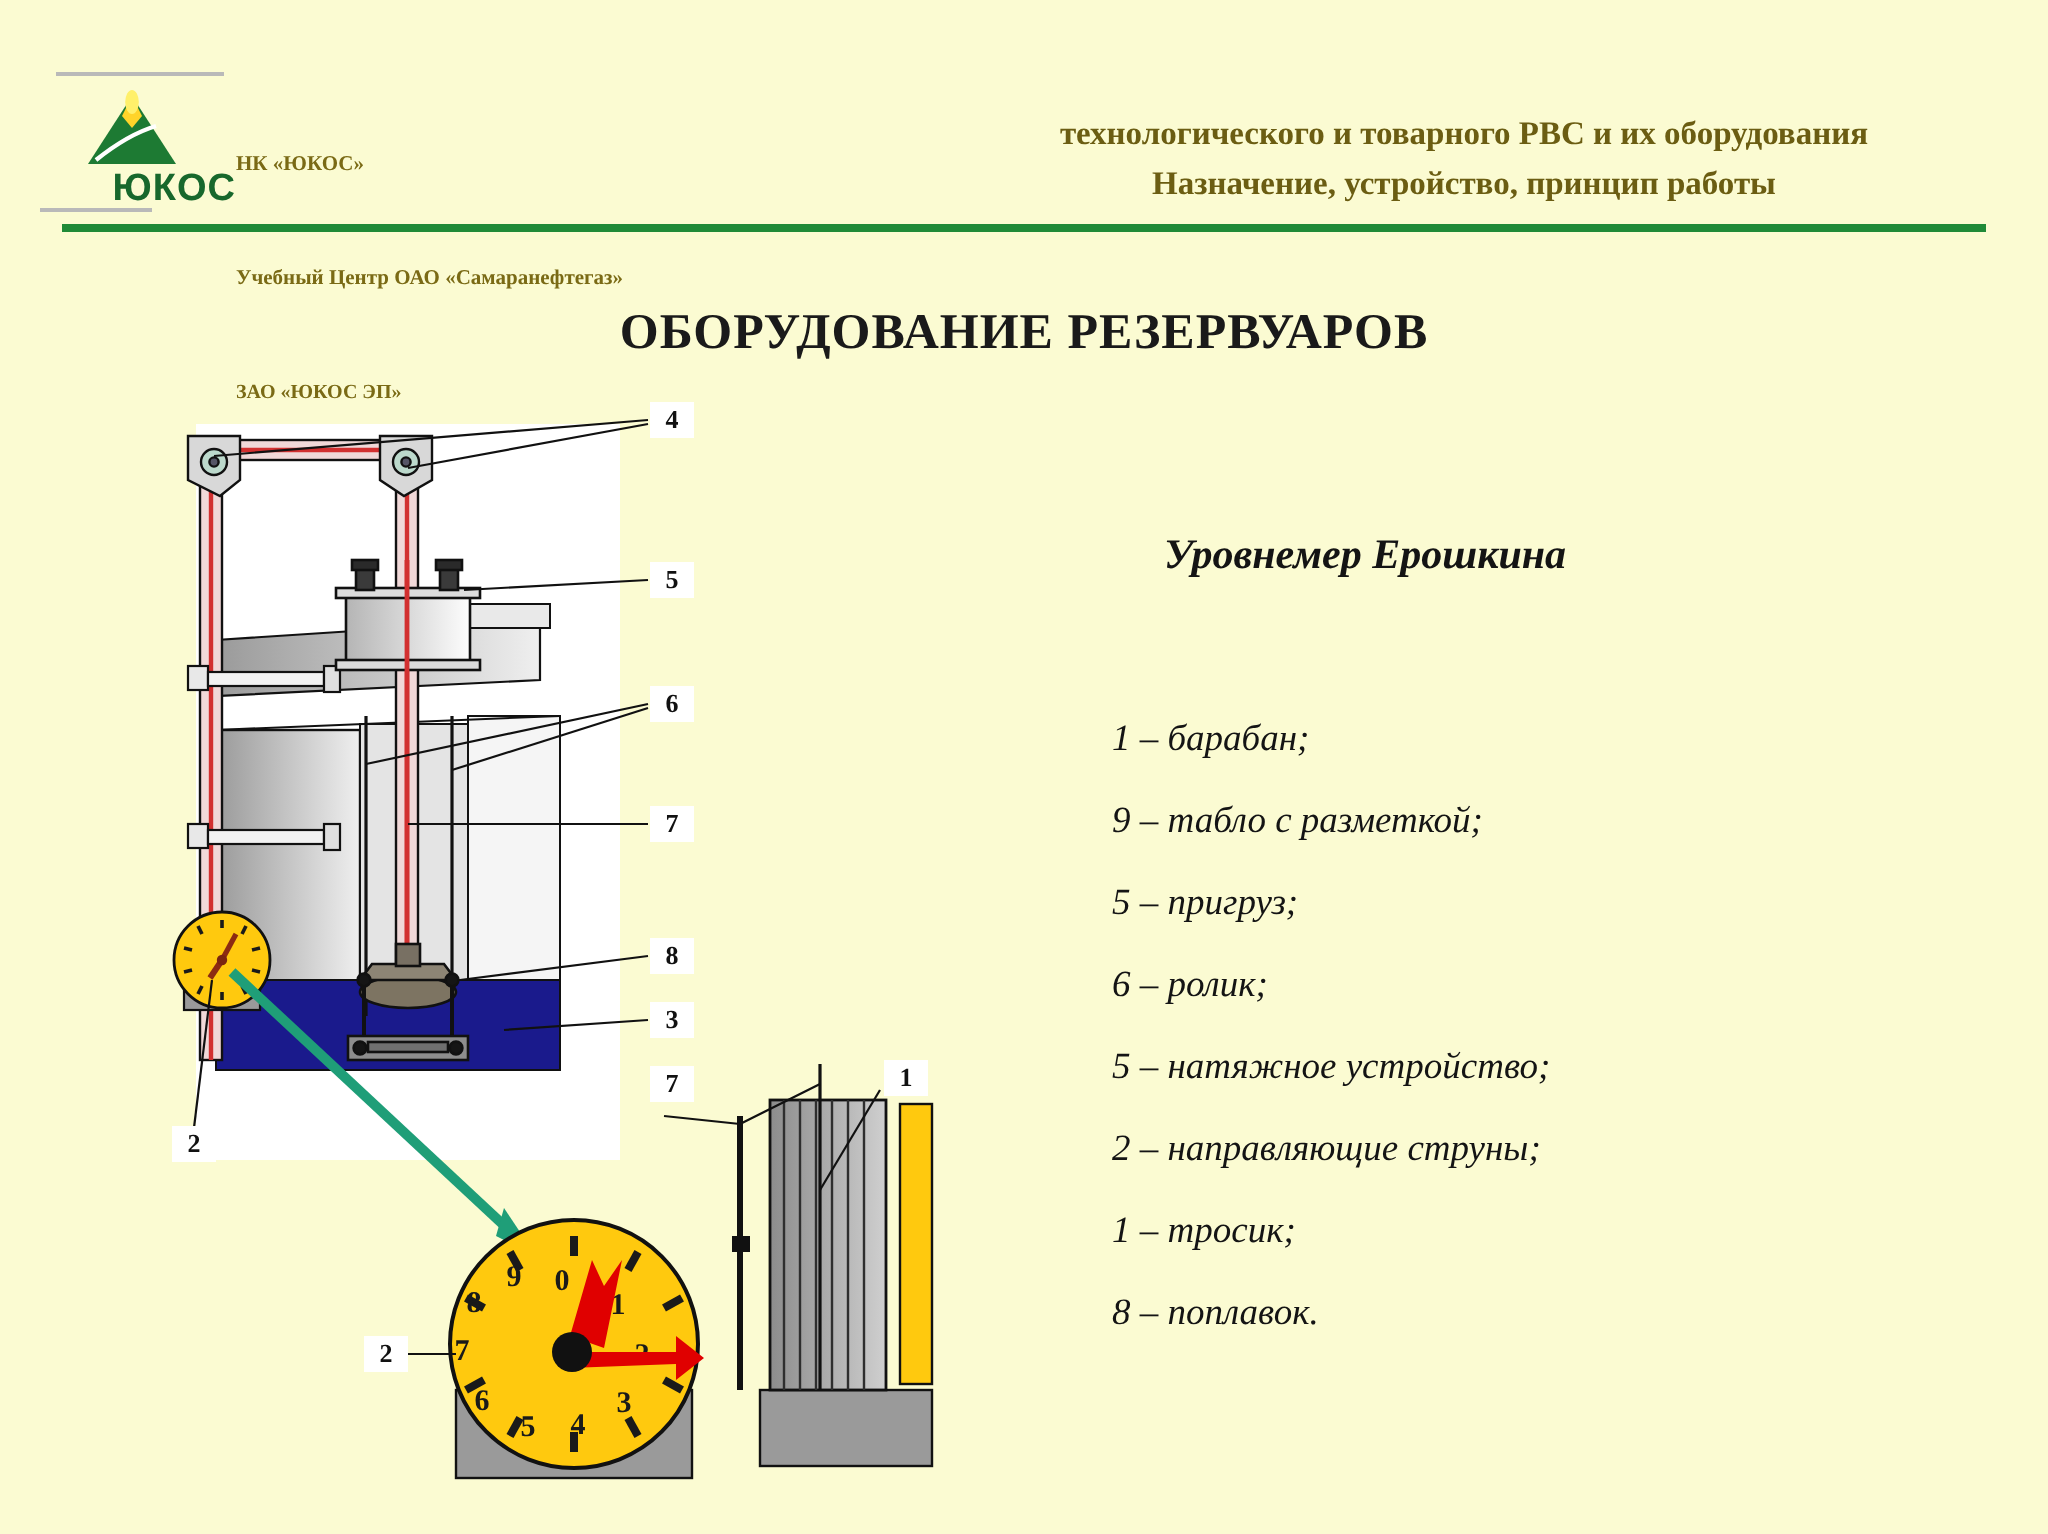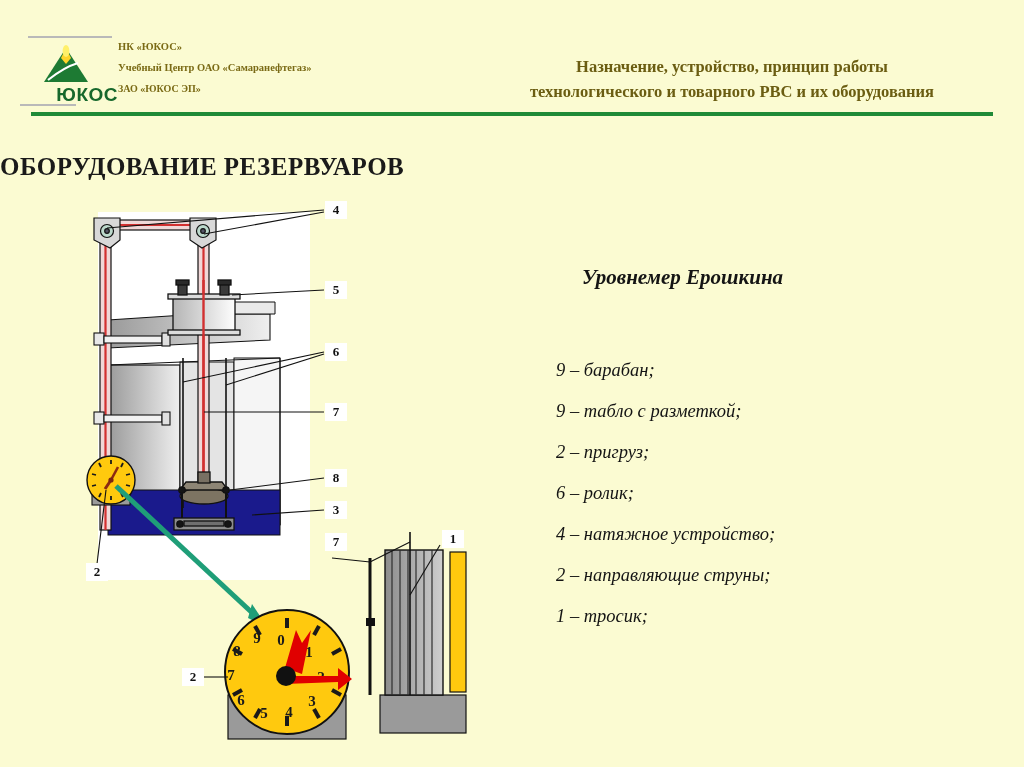--- a/index.html
+++ b/index.html
@@ -15,30 +15,30 @@
   
   .header{position:absolute;left:0;top:0;width:1024px;height:112px;}
   .logo-rule-top{position:absolute;left:28px;top:36px;width:84px;height:2px;background:#b9b9b9;}
   .logo-rule-bot{position:absolute;left:20px;top:104px;width:56px;height:2px;background:#b9b9b9;}
   .logo-mark{position:absolute;left:38px;top:42px;width:56px;height:44px;}
   .logo-word{position:absolute;left:26px;top:84px;width:92px;text-align:right;
     font-family:"Liberation Sans",sans-serif;font-weight:bold;font-size:19px;color:#17682c;letter-spacing:.5px;}
 
   .org{position:absolute;left:118px;top:36px;width:300px;color:#7a6a15;
     font-family:"Liberation Serif",serif;font-weight:bold;}
-  .org div{font-size:10.5px;line-height:21px;white-space:nowrap;}
+  .org div{font-size:10.5px;line-height:21px;white-space:nowrap;margin-top:36px;}
   .org div:nth-child(3){font-size:10px;}
 
   .htitle{position:absolute;left:440px;top:54px;width:584px;text-align:center;
     color:#6b5d12;font-weight:bold;font-size:16.5px;line-height:25px;}
 
   .green-rule{position:absolute;left:31px;top:112px;width:962px;height:4px;background:#1f8a37;}
 
   
-  .stitle{position:absolute;left:0;top:153px;width:1024px;text-align:left;
+  .stitle{position:absolute;left:0;top:153px;width:1024px;text-align:center;
     font-weight:bold;font-size:25px;color:#1a1a1a;letter-spacing:.5px;}
 
   
   .rtitle{position:absolute;left:560px;top:265px;width:420px;
     font-weight:bold;font-style:italic;font-size:21px;color:#141414;margin-left:22px;}
   .legend{position:absolute;left:556px;top:350px;width:430px;}
   .legend li{list-style:none;font-style:italic;font-size:18.5px;color:#141414;
     line-height:41px;white-space:nowrap;}
   .legend ul{margin:0;padding:0;}
 
@@ -67,38 +67,39 @@
     </div>
     <div class="logo-word">ЮКОС</div>
 
     <div class="org">
       <div>НК «ЮКОС»</div>
       <div>Учебный Центр ОАО «Самаранефтегаз»</div>
       <div>ЗАО «ЮКОС ЭП»</div>
     </div>
 
     <div class="htitle">
+      <div>технологического и товарного РВС и их оборудования</div>
       <div>Назначение, устройство, принцип работы</div>
-      <div>технологического и товарного РВС и их оборудования</div>
     </div>
   </div>
   <div class="green-rule"></div>
 
   <div class="stitle">ОБОРУДОВАНИЕ    РЕЗЕРВУАРОВ</div>
 
   <div class="rtitle">Уровнемер Ерошкина</div>
   <div class="legend">
     <ul>
-      <li>9 – барабан;</li>
+      <li>1 – барабан;</li>
       <li>9 – табло с разметкой;</li>
-      <li>2 – пригруз;</li>
+      <li>5 – пригруз;</li>
       <li>6 – ролик;</li>
-      <li>4 – натяжное устройство;</li>
+      <li>5 – натяжное устройство;</li>
       <li>2 – направляющие струны;</li>
       <li>1 – тросик;</li>
+      <li>8 – поплавок.</li>
     </ul>
   </div>
 
   <div class="diagram">
     <svg width="440" height="560" viewBox="0 0 440 560">
 
       <rect x="18" y="22" width="212" height="320" fill="#ffffff"></rect>
       <rect x="18" y="342" width="212" height="48" fill="#ffffff"></rect>
 
       <defs>

